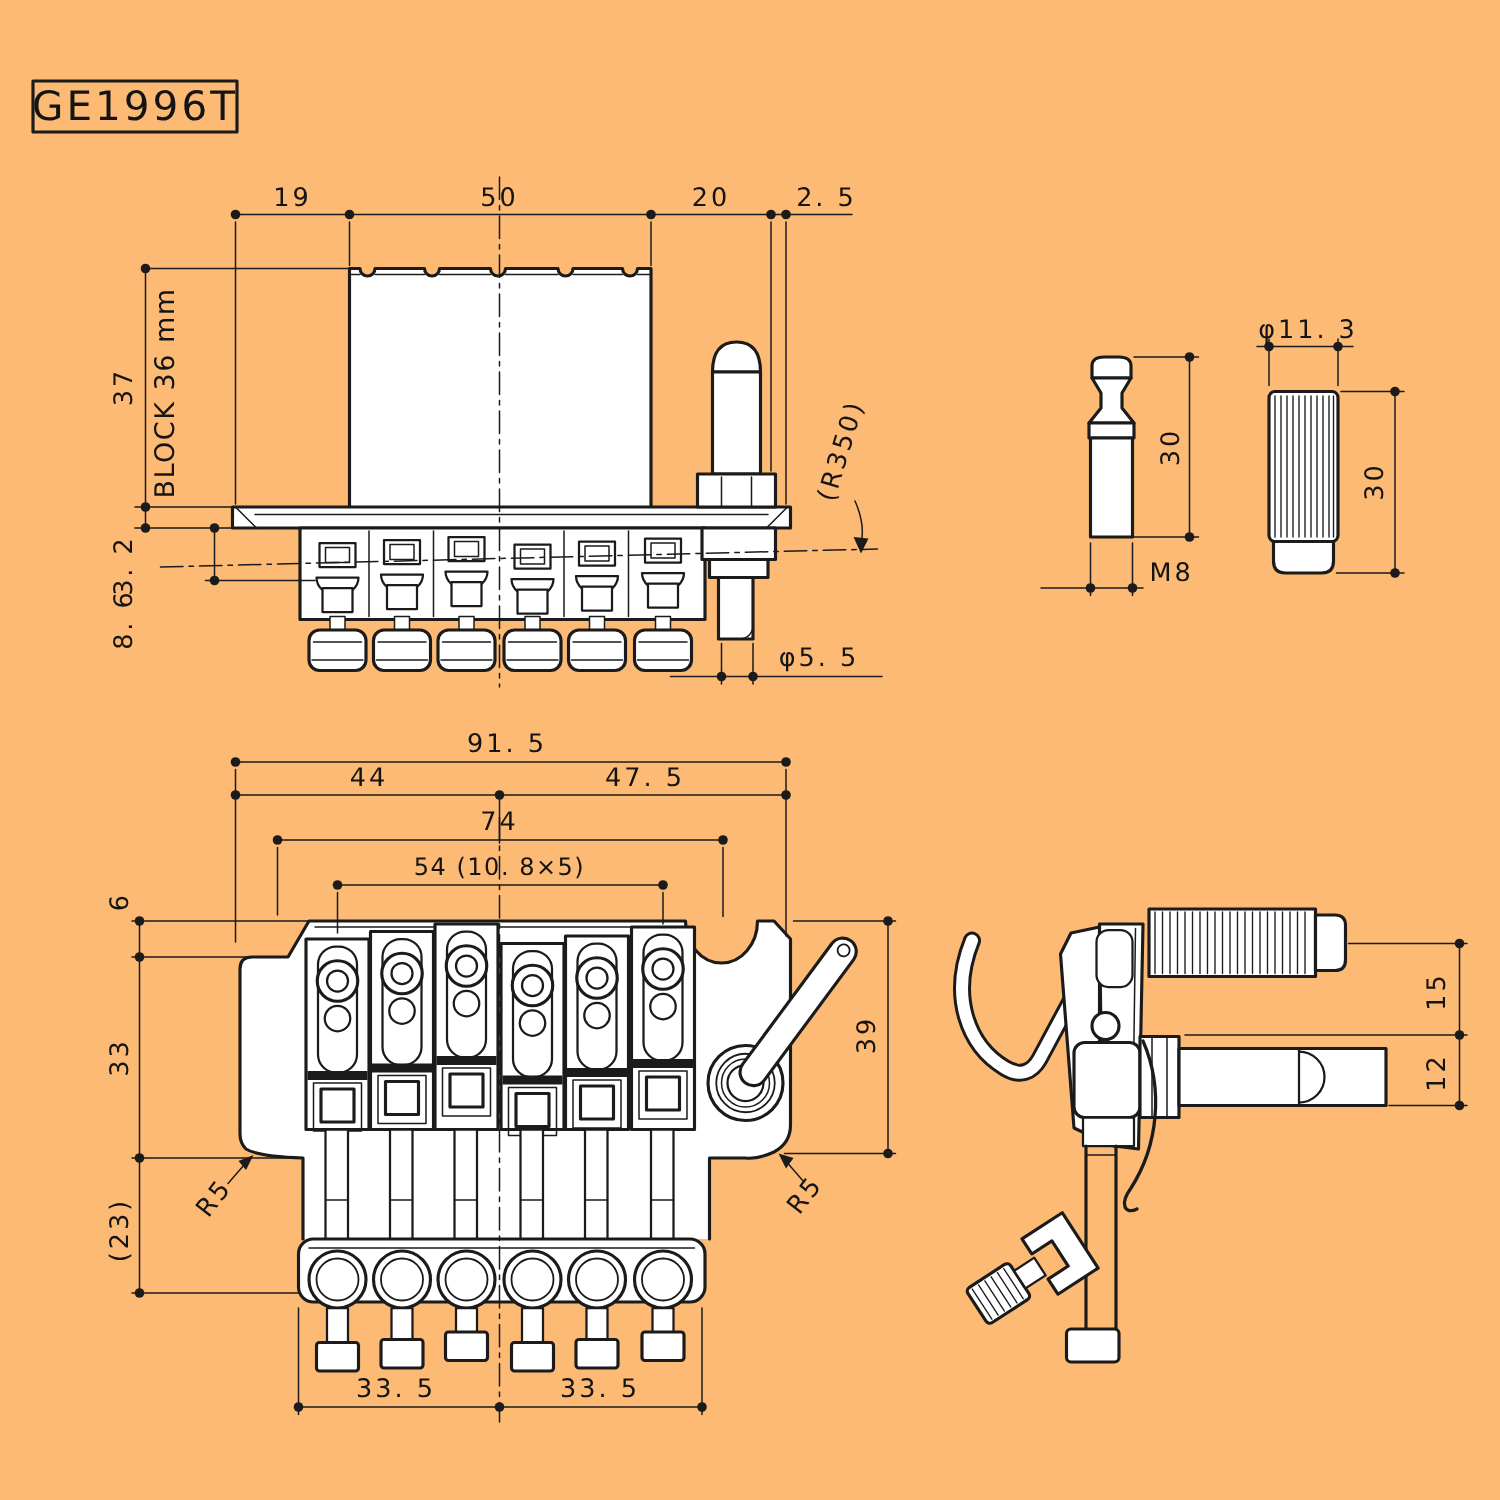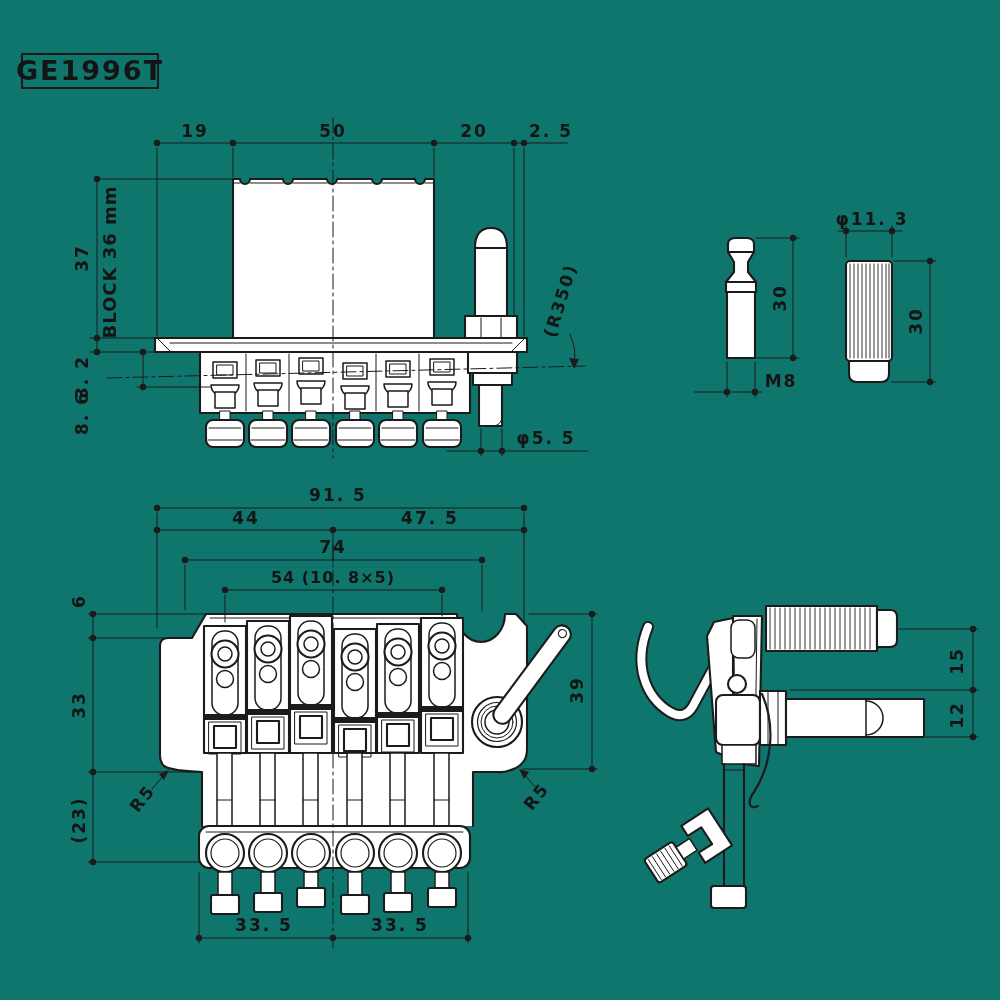--- a/index.html
+++ b/index.html
@@ -1,16 +1,16 @@
 <!DOCTYPE html>
 <html><head>
 <meta charset="utf-8">
 <style>
   html,body{margin:0;padding:0;background:#fff;}
-  .sheet{position:relative;width:1000px;height:1000px;background:#0f766e;overflow:hidden;font-weight:bold;}
+  .sheet{position:relative;width:1000px;height:1000px;background:#fdba74;overflow:hidden;}
   svg{display:block;}
   svg *{stroke:#1b1b1b;fill:none;stroke-linecap:round;stroke-linejoin:round;}
   .s2{stroke-width:2.1;}
   .s15{stroke-width:1.5;}
   .s12{stroke-width:1.2;}
   .s1{stroke-width:1;}
   .s09{stroke-width:0.9;}
   .dim{stroke-width:1;}
   .wf{fill:#ffffff;}
   .blk{fill:#1b1b1b;stroke:none;}

